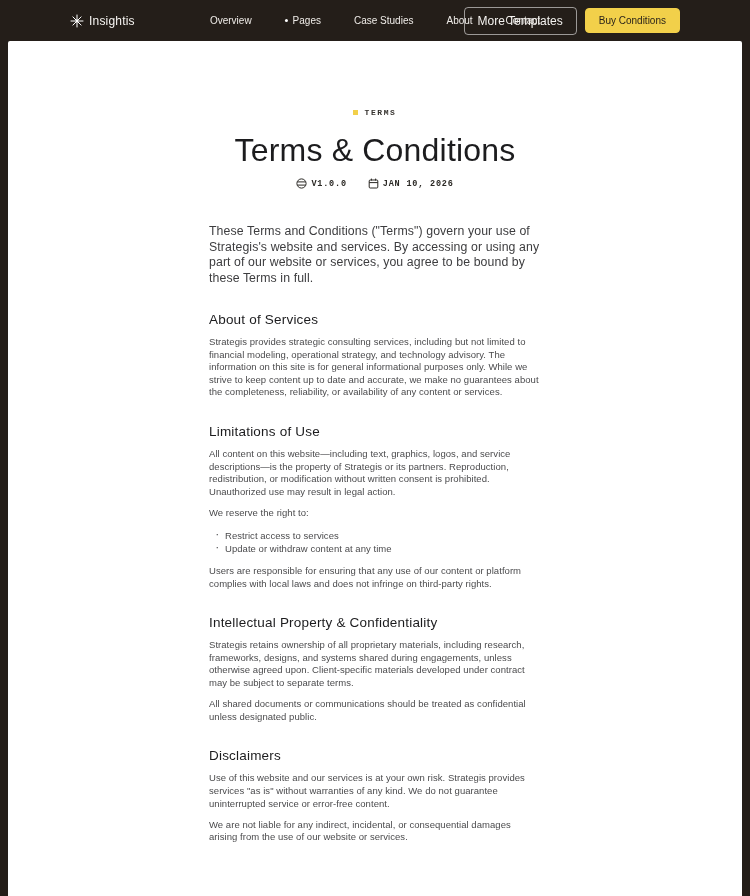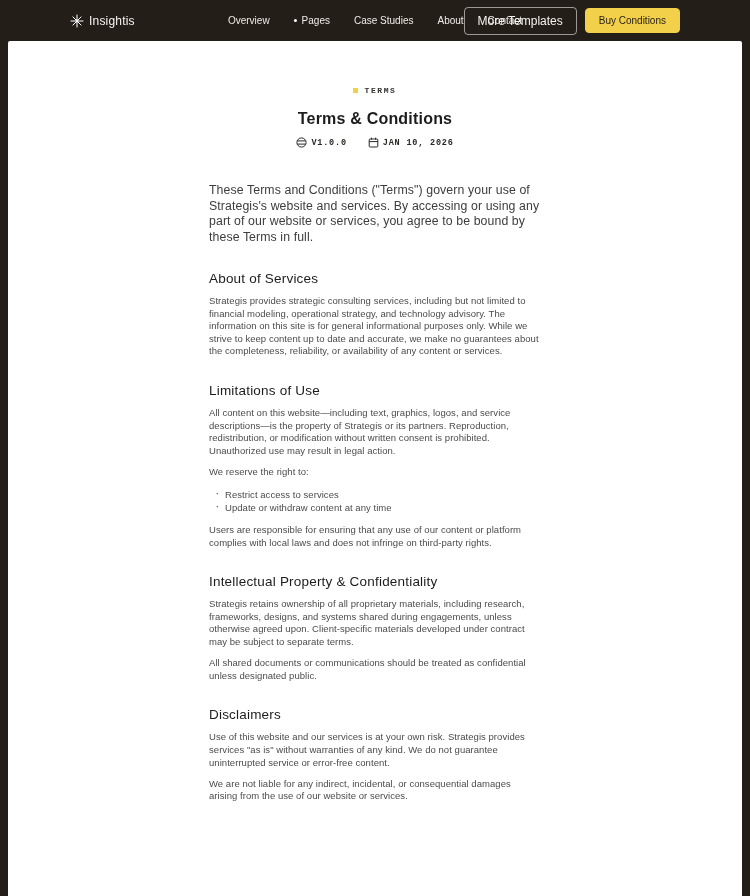--- a/index.html
+++ b/index.html
@@ -20,21 +20,21 @@
   .topbar{
     position:absolute;top:0;left:0;right:0;height:41px;
     background:var(--dark);
     display:flex;align-items:center;justify-content:space-between;
     padding:0 70px;
   }
   .logo{display:flex;align-items:center;gap:5px;color:#ffffff;cursor:pointer;}
   .logo-text{font-size:12px;letter-spacing:.2px;color:#f7f5f2;}
   .main-nav{
     position:absolute;left:50%;top:0;height:41px;transform:translateX(-50%);
-    display:flex;align-items:center;gap:24px;white-space:nowrap;
+    display:flex;align-items:center;gap:33px;white-space:nowrap;
   }
   .nav-link{
     color:#efece8;font-size:10px;text-decoration:none;cursor:pointer;
     display:inline-flex;align-items:center;gap:5px;
   }
   .nav-dot{width:3px;height:3px;border-radius:50%;background:#ffffff;display:inline-block;}
   .header-actions{display:flex;align-items:center;gap:8px;}
   .btn-outline{
     background:transparent;border:1px solid rgba(255,255,255,.55);color:#f5f3f0;
     font-family:"Liberation Sans",sans-serif;
@@ -47,29 +47,29 @@
   }
   
   .page{
     position:absolute;top:41px;left:8px;right:8px;bottom:0;
     background:var(--page);
     border-radius:2px 2px 0 0;
     overflow:hidden;
   }
   .container{width:332px;margin:0 auto;}
   
-  .hero{text-align:center;padding-top:38px;}
+  .hero{text-align:center;padding-top:60px;}
   .eyebrow{
     display:inline-flex;align-items:center;gap:6px;
     font-family:"Liberation Mono",monospace;
     font-size:8px;font-weight:700;letter-spacing:1.6px;color:#35322e;
   }
   .eyebrow-sq{width:5px;height:5px;background:var(--accent);display:inline-block;}
   h1{
-    font-size:16px;font-weight:700;color:var(--heading);
+    font-size:32px;font-weight:400;color:var(--heading);
     letter-spacing:.2px;margin:13px 0 9px;
   }
   .meta{display:flex;justify-content:center;align-items:center;gap:21px;}
   .meta-item{
     display:inline-flex;align-items:center;gap:4px;
     font-family:"Liberation Mono",monospace;
     font-size:8.5px;font-weight:700;letter-spacing:.8px;color:#2a2824;
   }
   .meta-item svg{display:block;}
   

